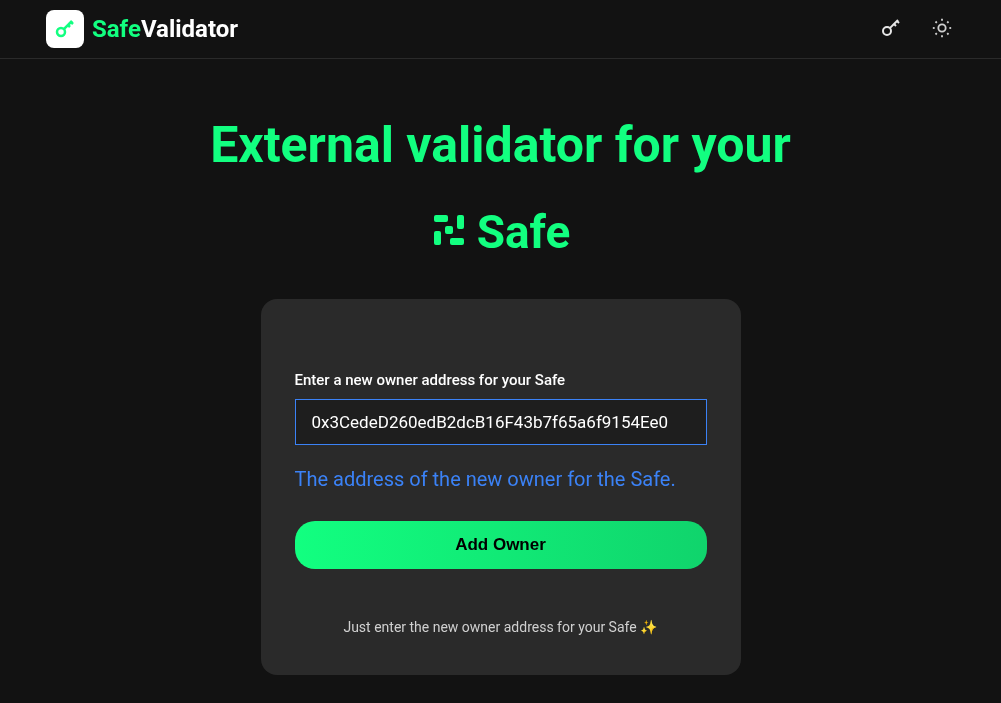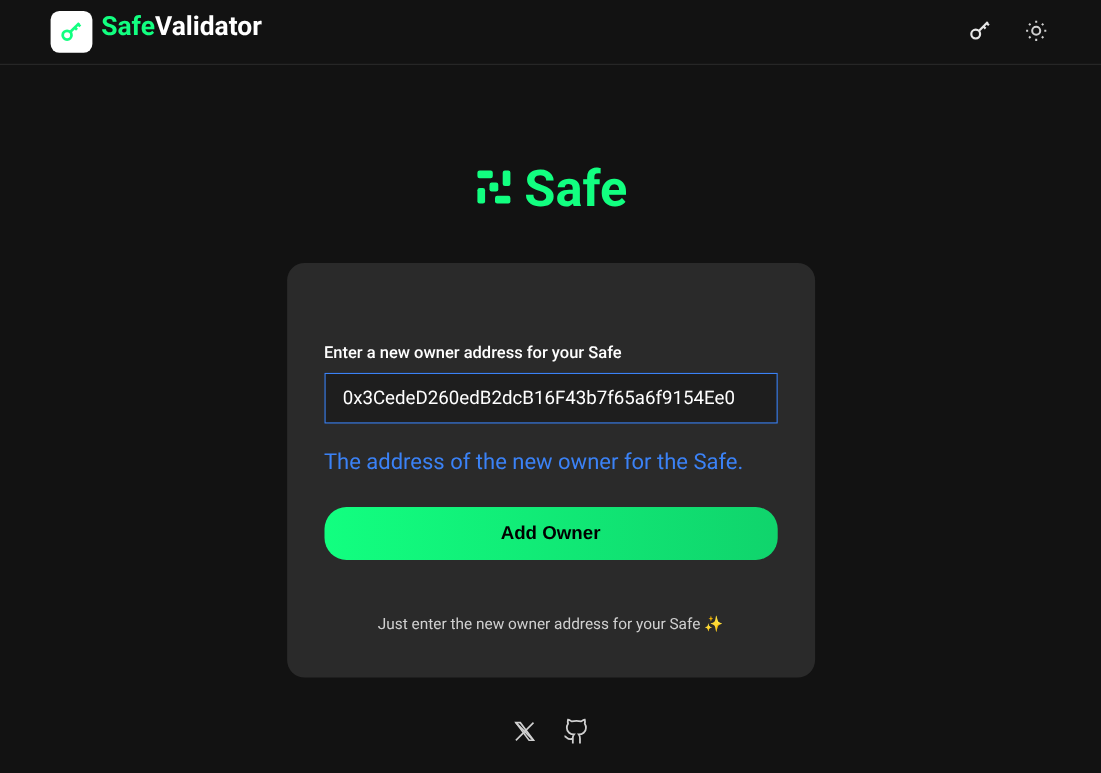--- a/index.html
+++ b/index.html
@@ -18,21 +18,21 @@
     .navbar {
       display: flex;
       align-items: center;
       justify-content: space-between;
       padding: 10px 46px;
       background: #121212;
       border-bottom: 1px solid #2a2a2a;
     }
     .brand {
       display: flex;
-      align-items: flex-start;
+      align-items: center;
       gap: 8px;
     }
     .brand-icon {
       width: 38px;
       height: 38px;
       background: #ffffff;
       border-radius: 8px;
       display: flex;
       align-items: center;
       justify-content: center;
@@ -184,20 +184,21 @@
           <path d="M20 12h2"></path>
           <path d="M6.34 17.66l-1.41 1.41"></path>
           <path d="M19.07 4.93l-1.41 1.41"></path>
         </svg>
       </span>
     </button>
   </div>
 </nav>
 
 <main class="main-content">
+  <h1 class="hero-title">External validator for your</h1>
   <div class="hero-subtitle">
     <span>
       <svg width="36" height="36" viewBox="0 0 36 36" fill="#12FF80">
         <rect x="3" y="3" width="14" height="7" rx="2"></rect>
         <rect x="19" y="26" width="14" height="7" rx="2"></rect>
         <rect x="3" y="19" width="7" height="14" rx="2"></rect>
         <rect x="26" y="3" width="7" height="14" rx="2"></rect>
         <rect x="14" y="14" width="8" height="8" rx="2"></rect>
       </svg>
     </span>

